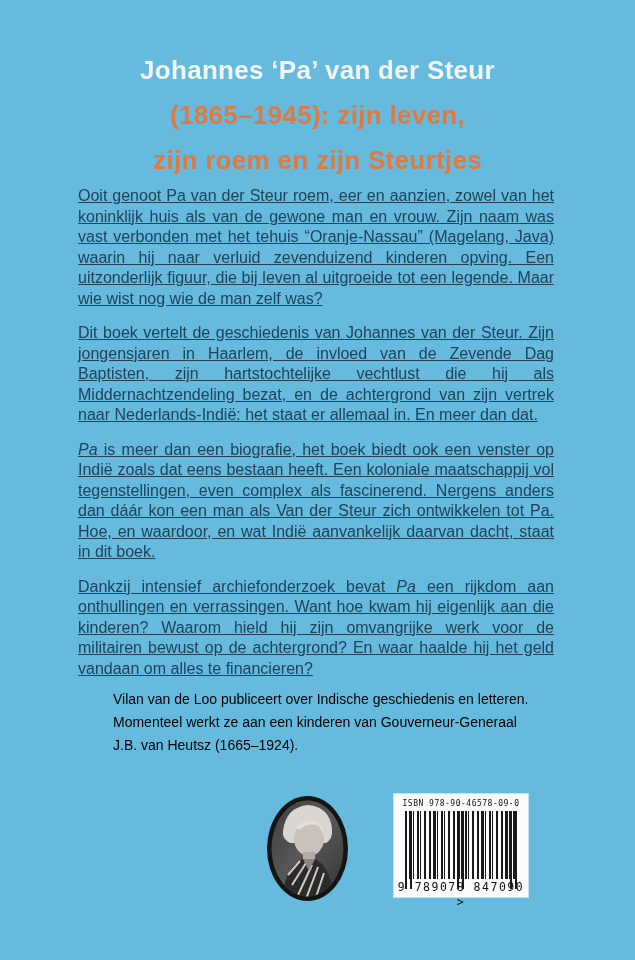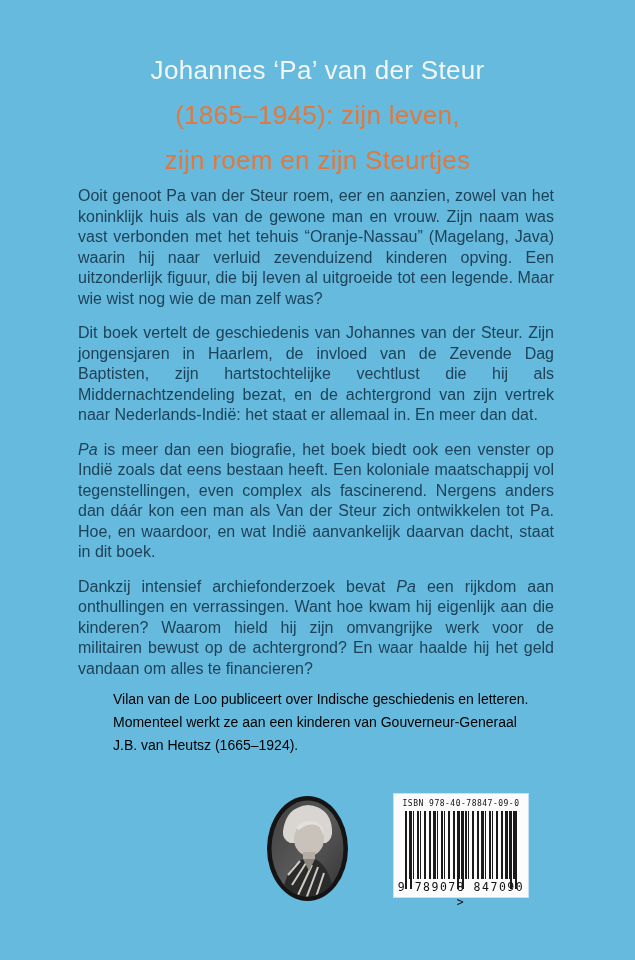--- a/index.html
+++ b/index.html
@@ -2,27 +2,27 @@
 <html><head>
 <meta charset="utf-8">
 <style>
   html,body{margin:0;padding:0;background:#555;}
   .cover{
     position:relative;width:635px;height:960px;background:#66bade;
     font-family:"Liberation Sans",sans-serif;overflow:hidden;margin:0 auto;
   }
   
   .title{position:absolute;top:54px;left:0;right:0;text-align:center;
-         font-weight:400;font-size:26px;line-height:33px;letter-spacing:.3px;}
+         font-weight:700;font-size:26px;line-height:33px;letter-spacing:.3px;}
   .title .t1{color:#f2f7f5;}
   .title .t2{color:#e0793f;margin-top:12px;}
   
   .blurb{position:absolute;top:186px;left:78px;width:476px;color:#1e4258;
          font-size:16px;line-height:20.5px;text-align:justify;font-weight:400;}
-  .blurb p{margin:0 0 14px 0;}
+  .blurb p{margin:0 0 14px 0;text-decoration:underline;}
   .blurb em{font-style:italic;}
   
   .bio{position:absolute;top:688px;left:113px;color:#000000;
        font-size:14px;line-height:23px;white-space:nowrap;}
   
   .photo{position:absolute;left:266px;top:795px;width:83px;height:107px;}
   .photo svg{display:block;width:100%;height:100%;}
   .barcode{position:absolute;left:394px;top:794px;width:134px;height:103px;
            background:#fcfcfc;box-shadow:0 0 0 1px rgba(255,255,255,.6);}
   .isbn-label{position:absolute;top:5px;left:0;right:0;text-align:center;
@@ -94,21 +94,21 @@
         <rect x="37" y="57" width="12" height="10" fill="#b4ada5"></rect>
 
         <path d="M16 107 Q18 72 37 64 L49 64 Q66 72 68 107 Z" fill="#2b2b2b"></path>
         <path d="M22 80 L34 66 M26 90 L40 68 M32 100 L46 70 M40 104 L52 72 M50 102 L58 78" stroke="#cfcac4" stroke-width="2" fill="none"></path>
         <path d="M37 64 L43 76 L49 64" fill="#8d867e"></path>
       </g>
     </svg>
   </div>
 
   <div class="barcode">
-    <div class="isbn-label">ISBN 978-40-78847-09-0</div>
+    <div class="isbn-label">ISBN 978-90-46578-09-0</div>
     <div class="bars"></div>
     <div class="guard g-left"></div>
     <div class="guard g-mid"></div>
     <div class="guard g-right"></div>
     <div class="ean-digits">9 789078 847090 &gt;</div>
   </div>
 
 </div>
 
 </body></html>

